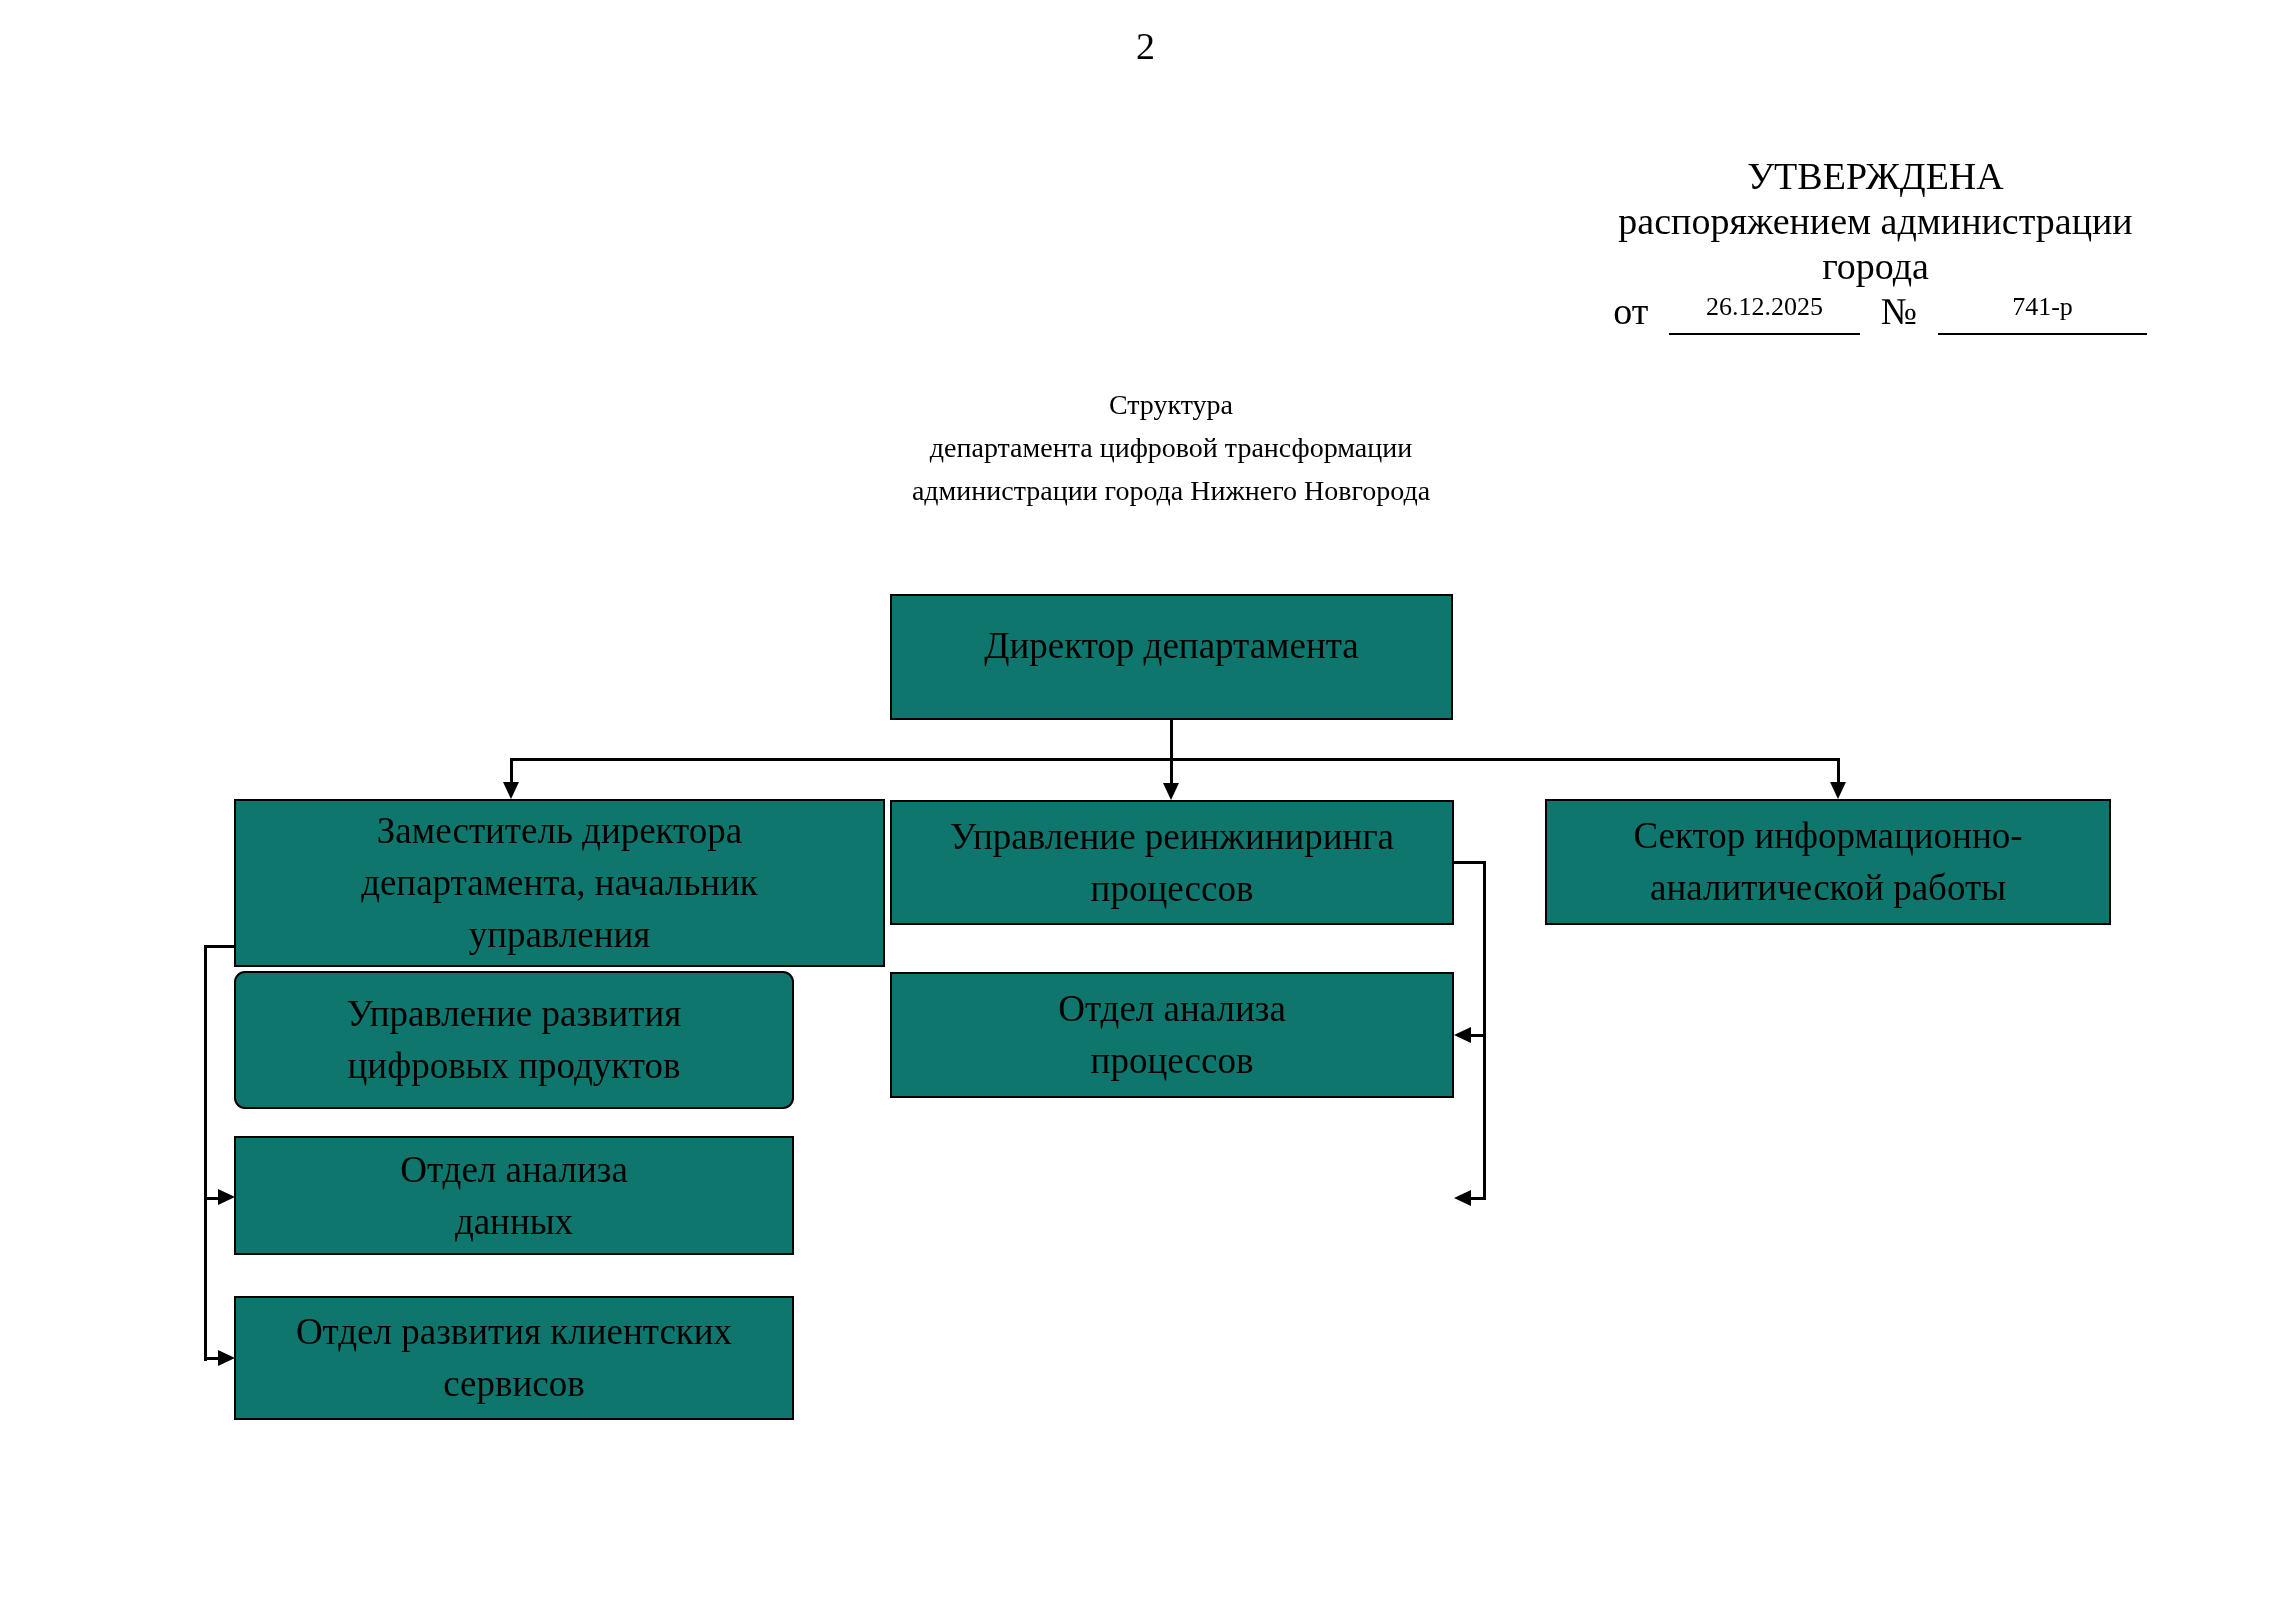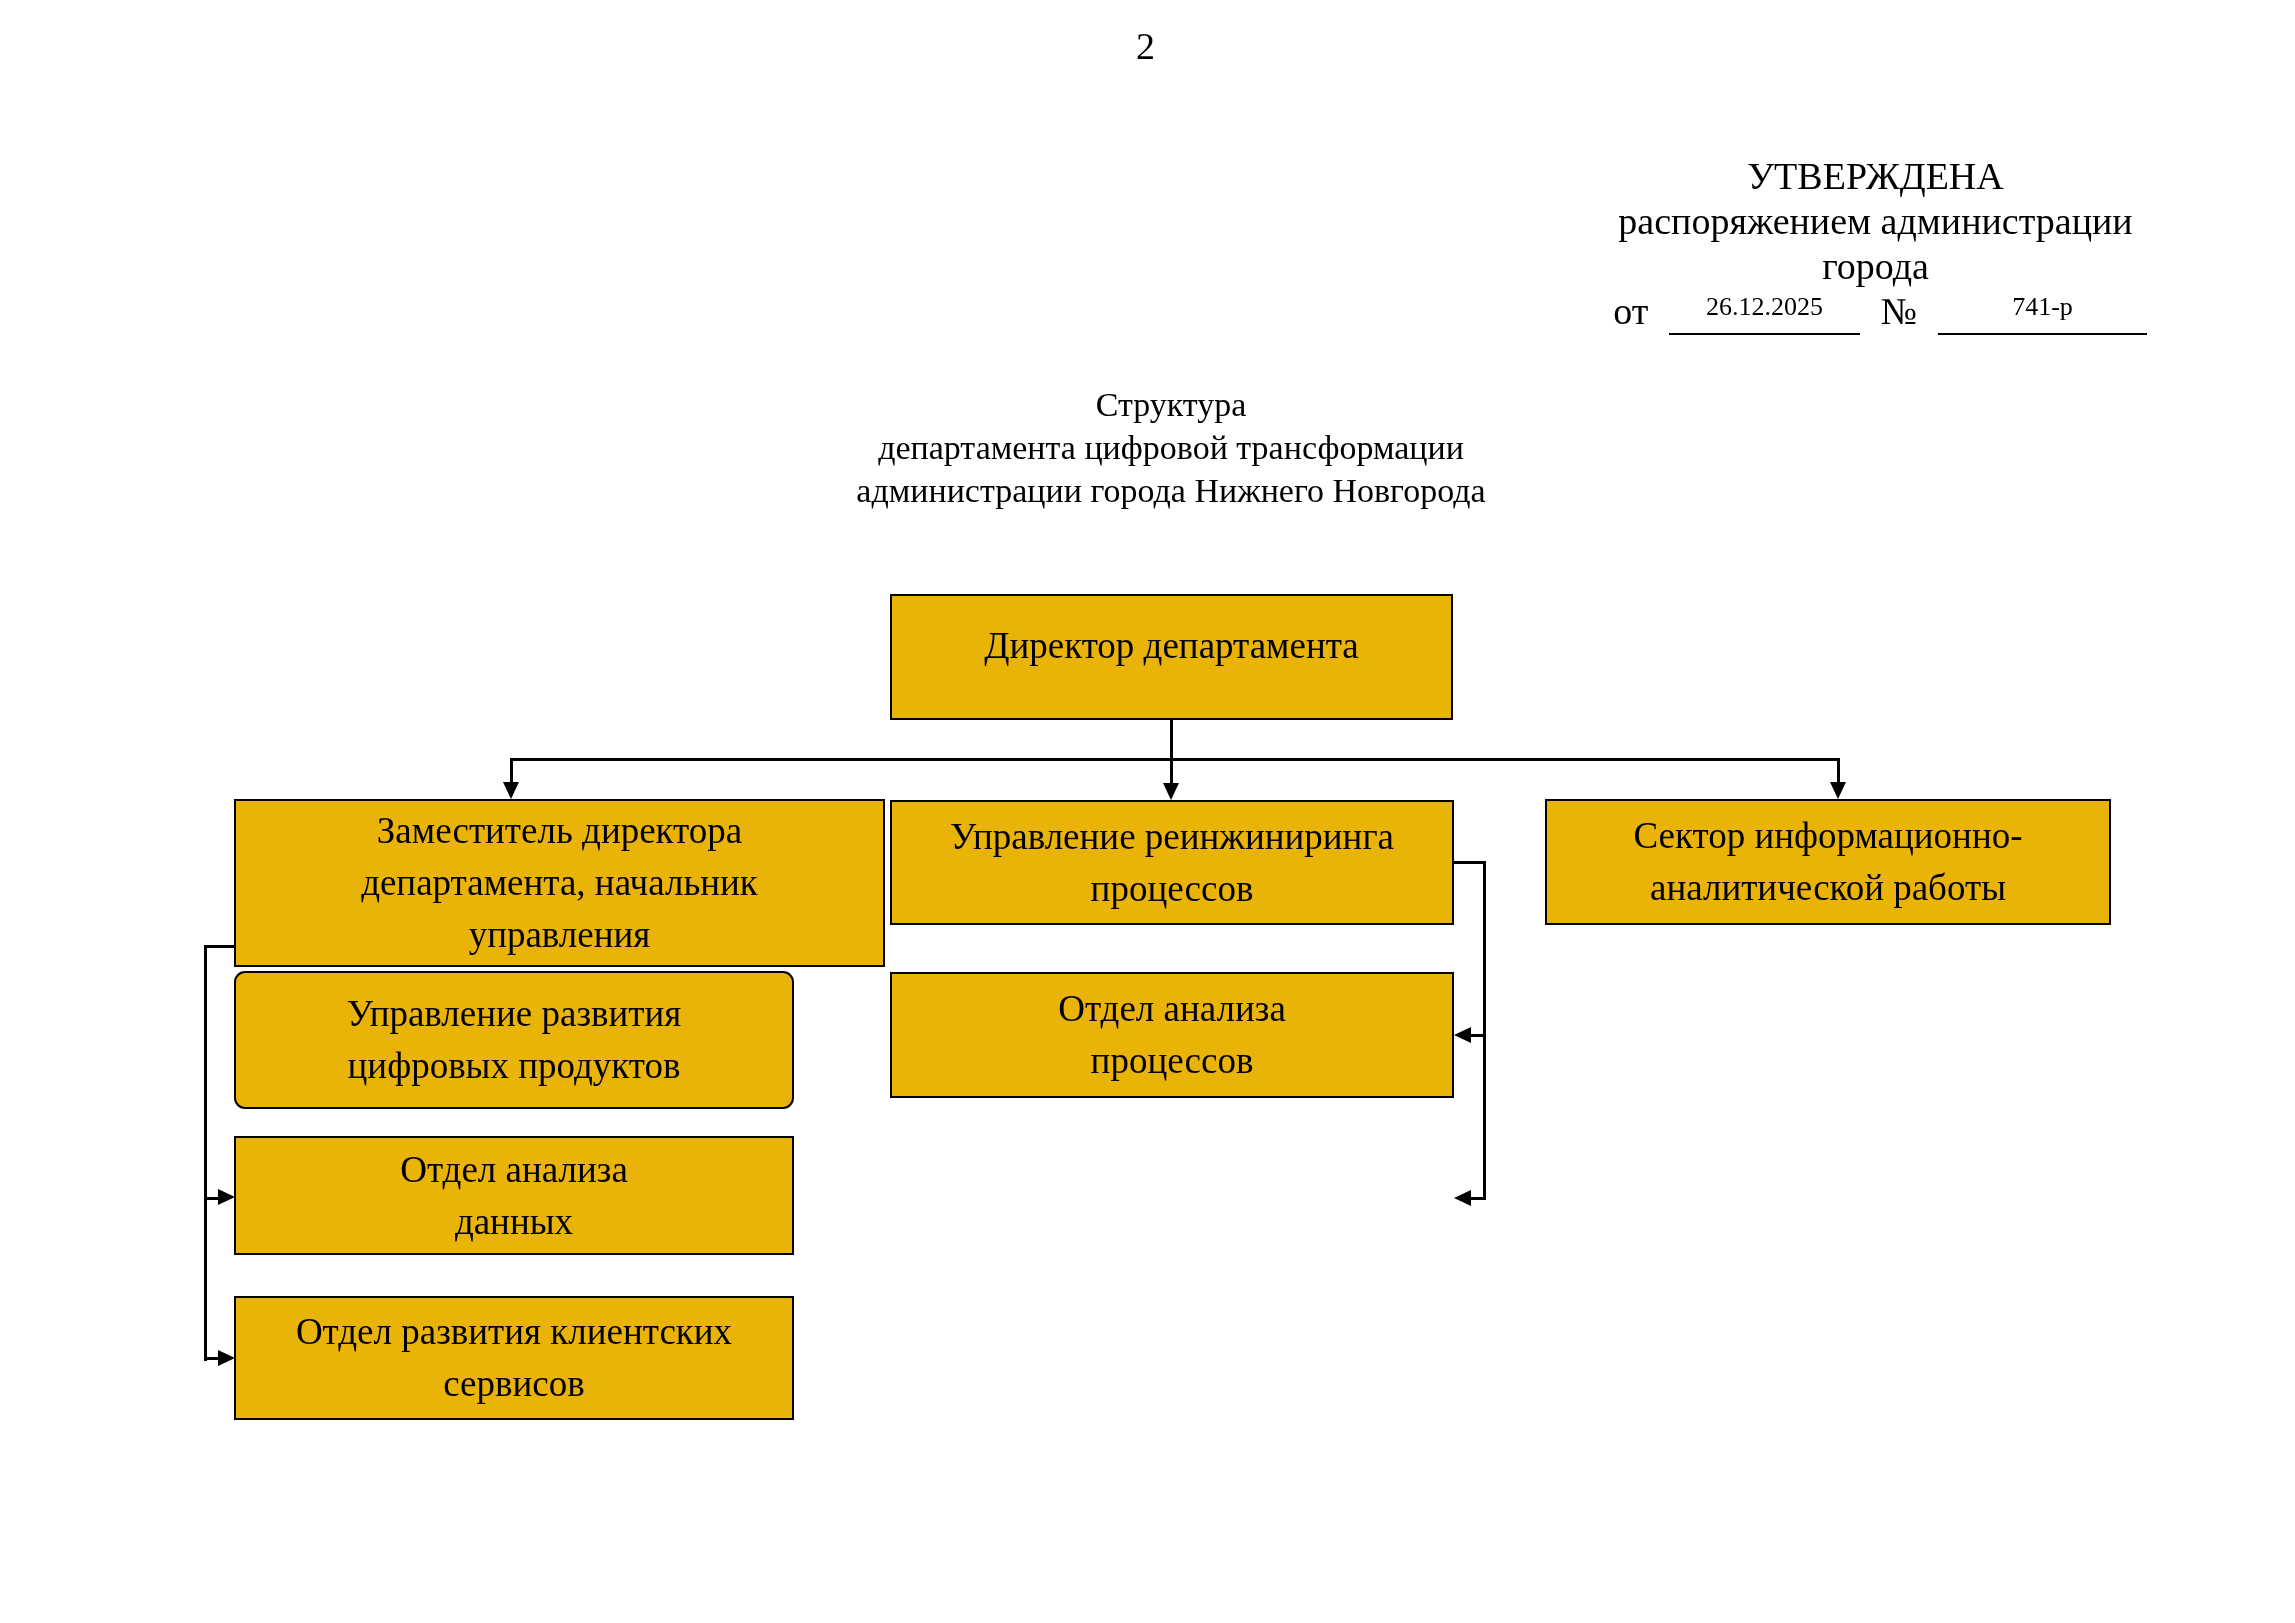--- a/index.html
+++ b/index.html
@@ -44,27 +44,27 @@
     border-bottom: 2.6px solid #000;
     padding-bottom: 13px;
   }
   .blank-date { width: 196px; }
   .blank-number { width: 215px; }
   .blank .fill { font-size: 26px; line-height: 1.0; }
   .doc-title {
     position: absolute;
     left: 749px; top: 383px; width: 844px;
     text-align: center;
-    font-size: 34px; line-height: 43px;
+    font-size: 28px; line-height: 43px;
     white-space: pre-line;
   }
   .org-box {
     position: absolute;
     border: 2.6px solid #000;
-    background: #eab308;
+    background: #0f766e;
     display: flex;
     align-items: center;
     justify-content: center;
     text-align: center;
     font-size: 37px;
     line-height: 52px;
     white-space: pre-line;
   }
   .box-director { left: 890px; top: 594px;  width: 563px; height: 126px; padding-bottom: 22px; }
   .box-deputy   { left: 234px;  top: 799px; width: 651px; height: 168px; }

